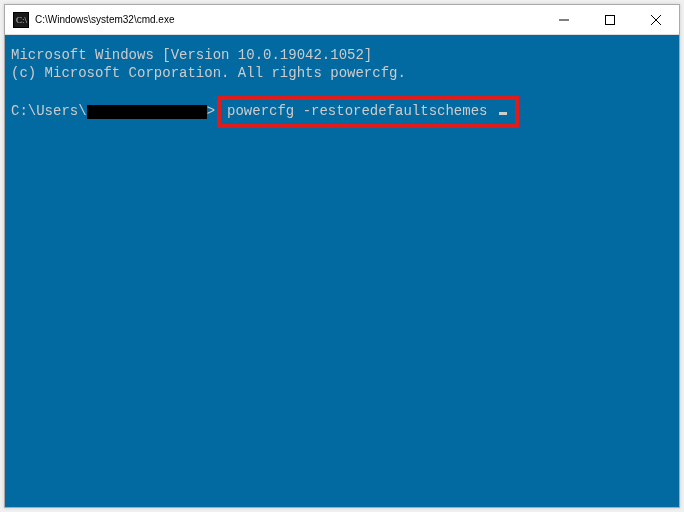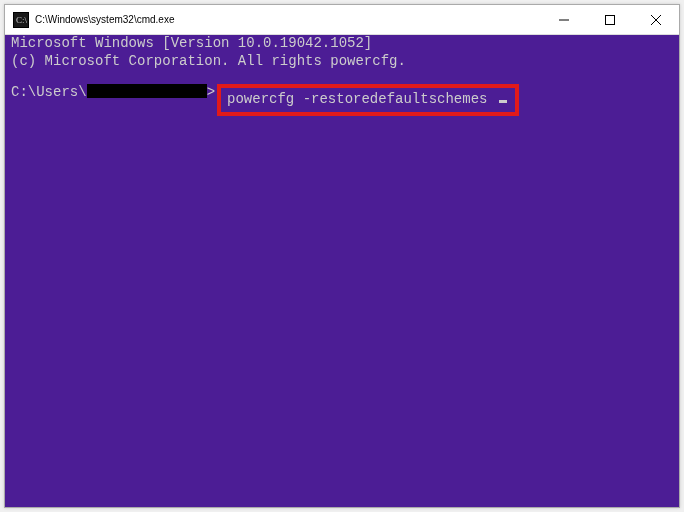--- a/index.html
+++ b/index.html
@@ -50,36 +50,36 @@
       display: flex;
       align-items: center;
       justify-content: center;
       background: transparent;
       border: none;
       cursor: pointer;
     }
     .titlebar-btn svg { width: 10px; height: 10px; }
     .terminal {
       flex: 1;
-      background: #4c1d95;
-      padding: 0 6px;
+      background: #0369a1;
+      padding: 12px 6px;
       font-family: Consolas, "Courier New", monospace;
       font-size: 14px;
       line-height: 1.25;
       color: #ccc;
       overflow: hidden;
       position: relative;
     }
     .term-line {
       white-space: pre;
     }
     .prompt-line {
       margin-top: 14px;
       display: flex;
-      align-items: flex-start;
+      align-items: center;
       position: relative;
     }
     .prompt-prefix { color: #ccc; }
     .redacted {
       display: inline-block;
       width: 120px;
       height: 14px;
       background: #000;
       vertical-align: middle;
     }

